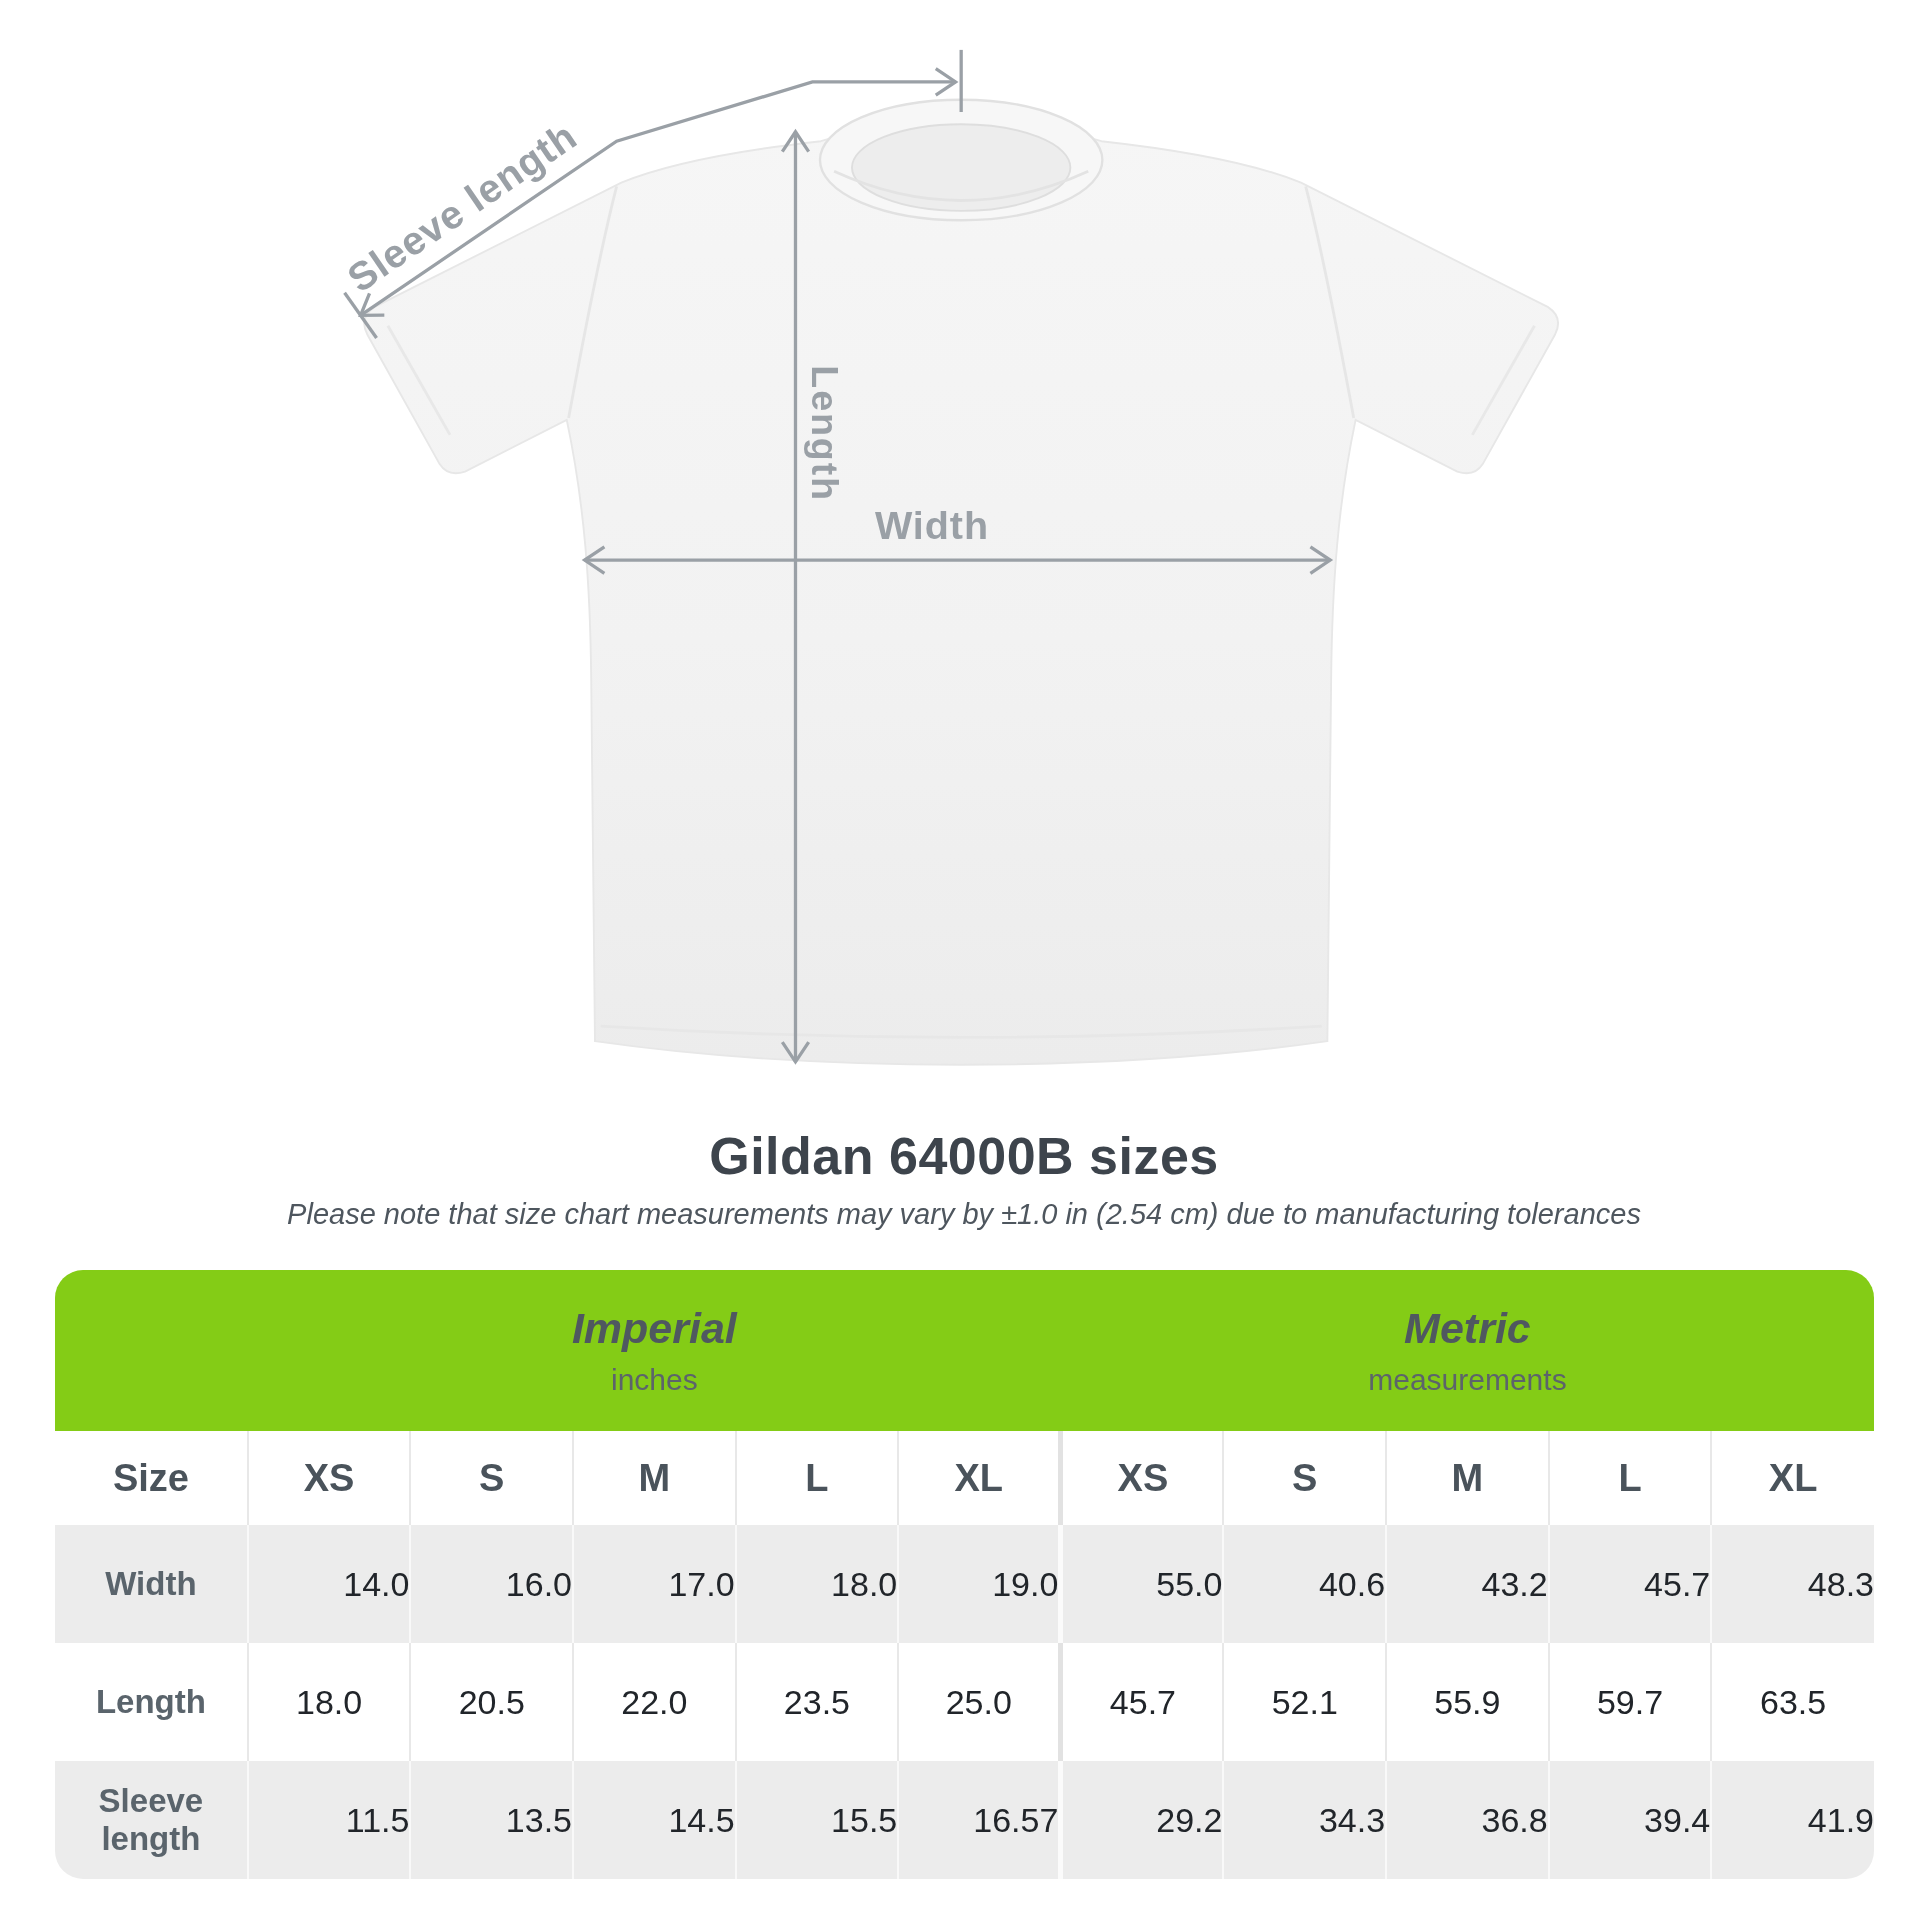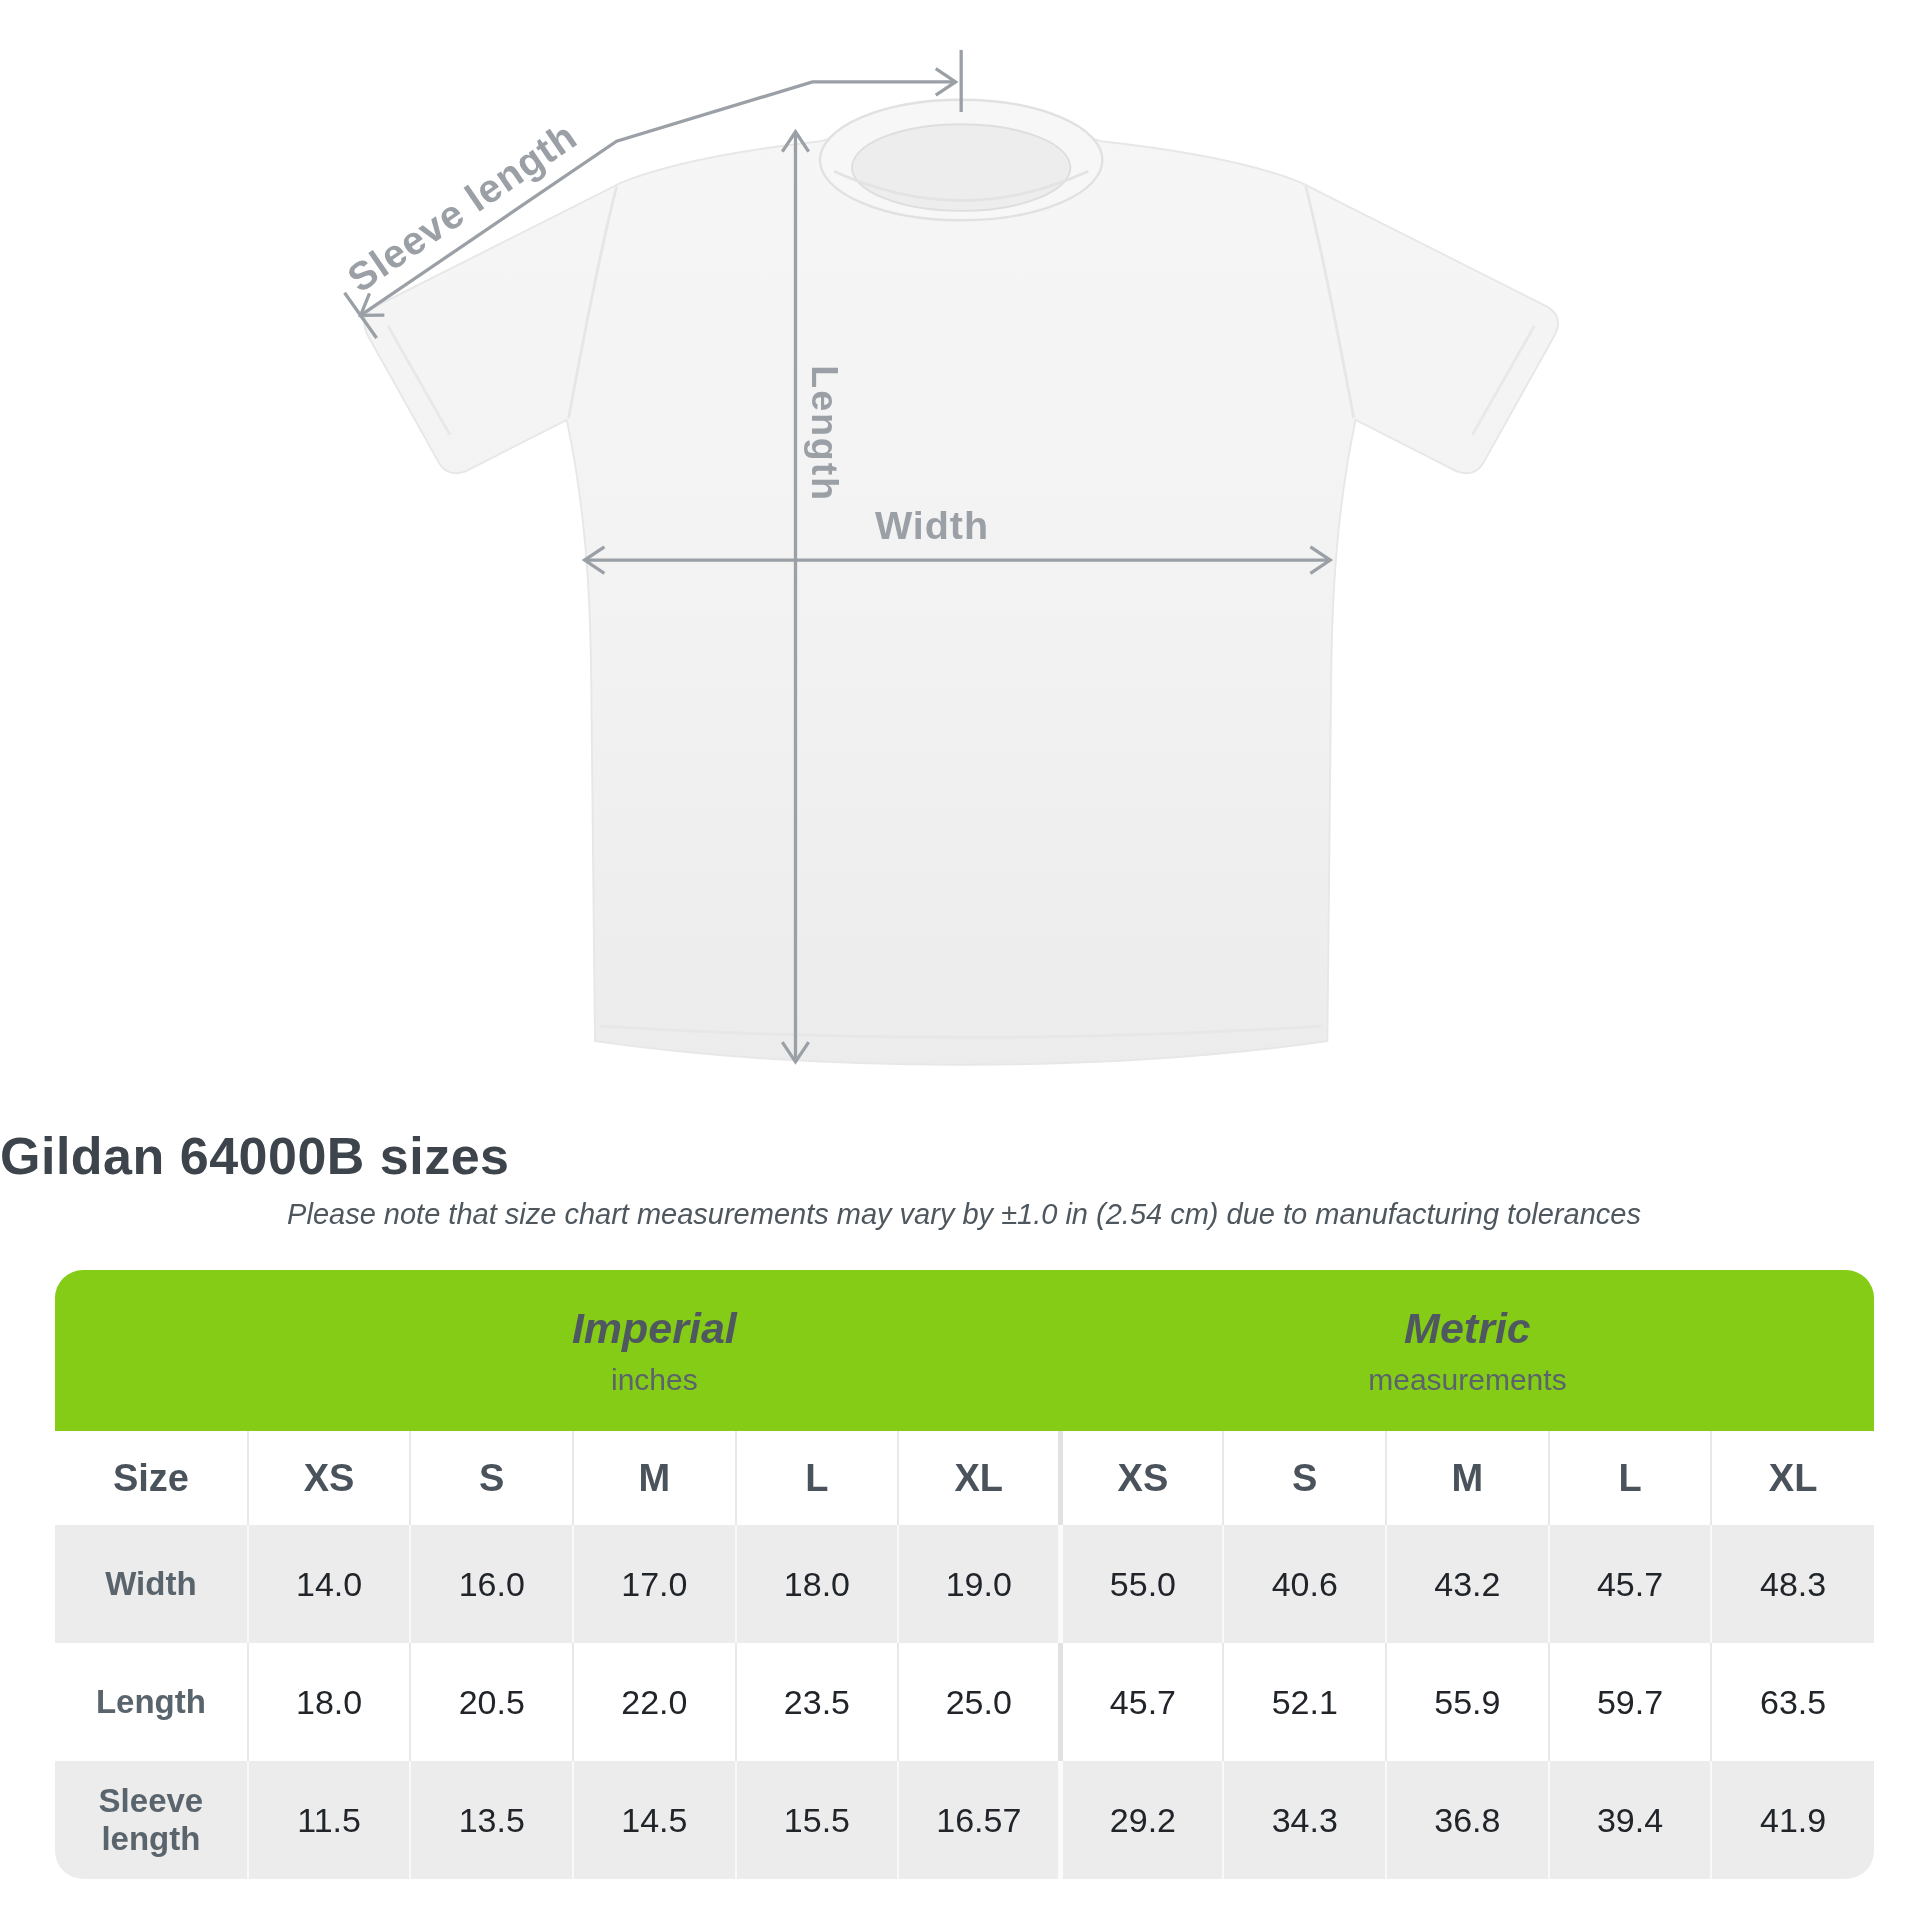--- a/index.html
+++ b/index.html
@@ -4,21 +4,21 @@
 <style>
   html,body{margin:0;padding:0;background:#ffffff;}
   body{width:1928px;height:1928px;position:relative;overflow:hidden;
        font-family:"Liberation Sans","DejaVu Sans",sans-serif;}
 
   
   #diagram{position:absolute;left:0;top:0;width:1928px;height:1092px;}
   .ann-text{fill:#9aa0a6;font-weight:bold;font-family:"Liberation Sans","DejaVu Sans",sans-serif;}
 
   
-  #title{position:absolute;left:0;top:1126px;width:1928px;text-align:left;
+  #title{position:absolute;left:0;top:1126px;width:1928px;text-align:center;
          font-size:52px;font-weight:bold;color:#3d444c;letter-spacing:0.5px;}
   #subtitle{position:absolute;left:0;top:1198px;width:1928px;text-align:center;
          font-size:29px;font-style:italic;color:#4e565e;}
 
   
   #table-wrap{position:absolute;left:55px;top:1270px;width:1819px;
               border-radius:28px;overflow:hidden;}
   table{width:100%;border-collapse:collapse;table-layout:fixed;}
   td{text-align:center;vertical-align:middle;padding:0;}
 
@@ -29,21 +29,21 @@
   tr.sizes td{background:#ffffff;height:94px;
               font-size:38px;font-weight:bold;color:#4a535b;}
   tr.data td{height:118px;font-size:34px;color:#21252a;}
   tr.data td.rowlabel{font-weight:bold;color:#5a646c;font-size:33px;}
 
   tr.g td{background:#ececec;}
   tr.w td{background:#ffffff;}
 
   
   tr.sizes td + td, tr.w td + td{border-left:2.8px solid #e8e8e8;}
-  tr.g td + td{border-left:2.8px solid #f9f9f9;}
+  tr.g td + td{border-left:2.8px solid #f9f9f9;text-align:right;}
   tr.sizes td.grp, tr.w td.grp{border-left-width:5.6px;border-left-color:#e2e2e2;}
   tr.g td.grp{border-left-width:5.6px;border-left-color:#fbfbfb;}
 </style>
 </head>
 <body>
 
 <svg id="diagram" viewBox="0 0 2048 1160" xmlns="http://www.w3.org/2000/svg">
   <defs>
     <linearGradient id="teeG" x1="0" y1="0" x2="0" y2="1">
       <stop offset="0" stop-color="#f6f6f6"></stop>

